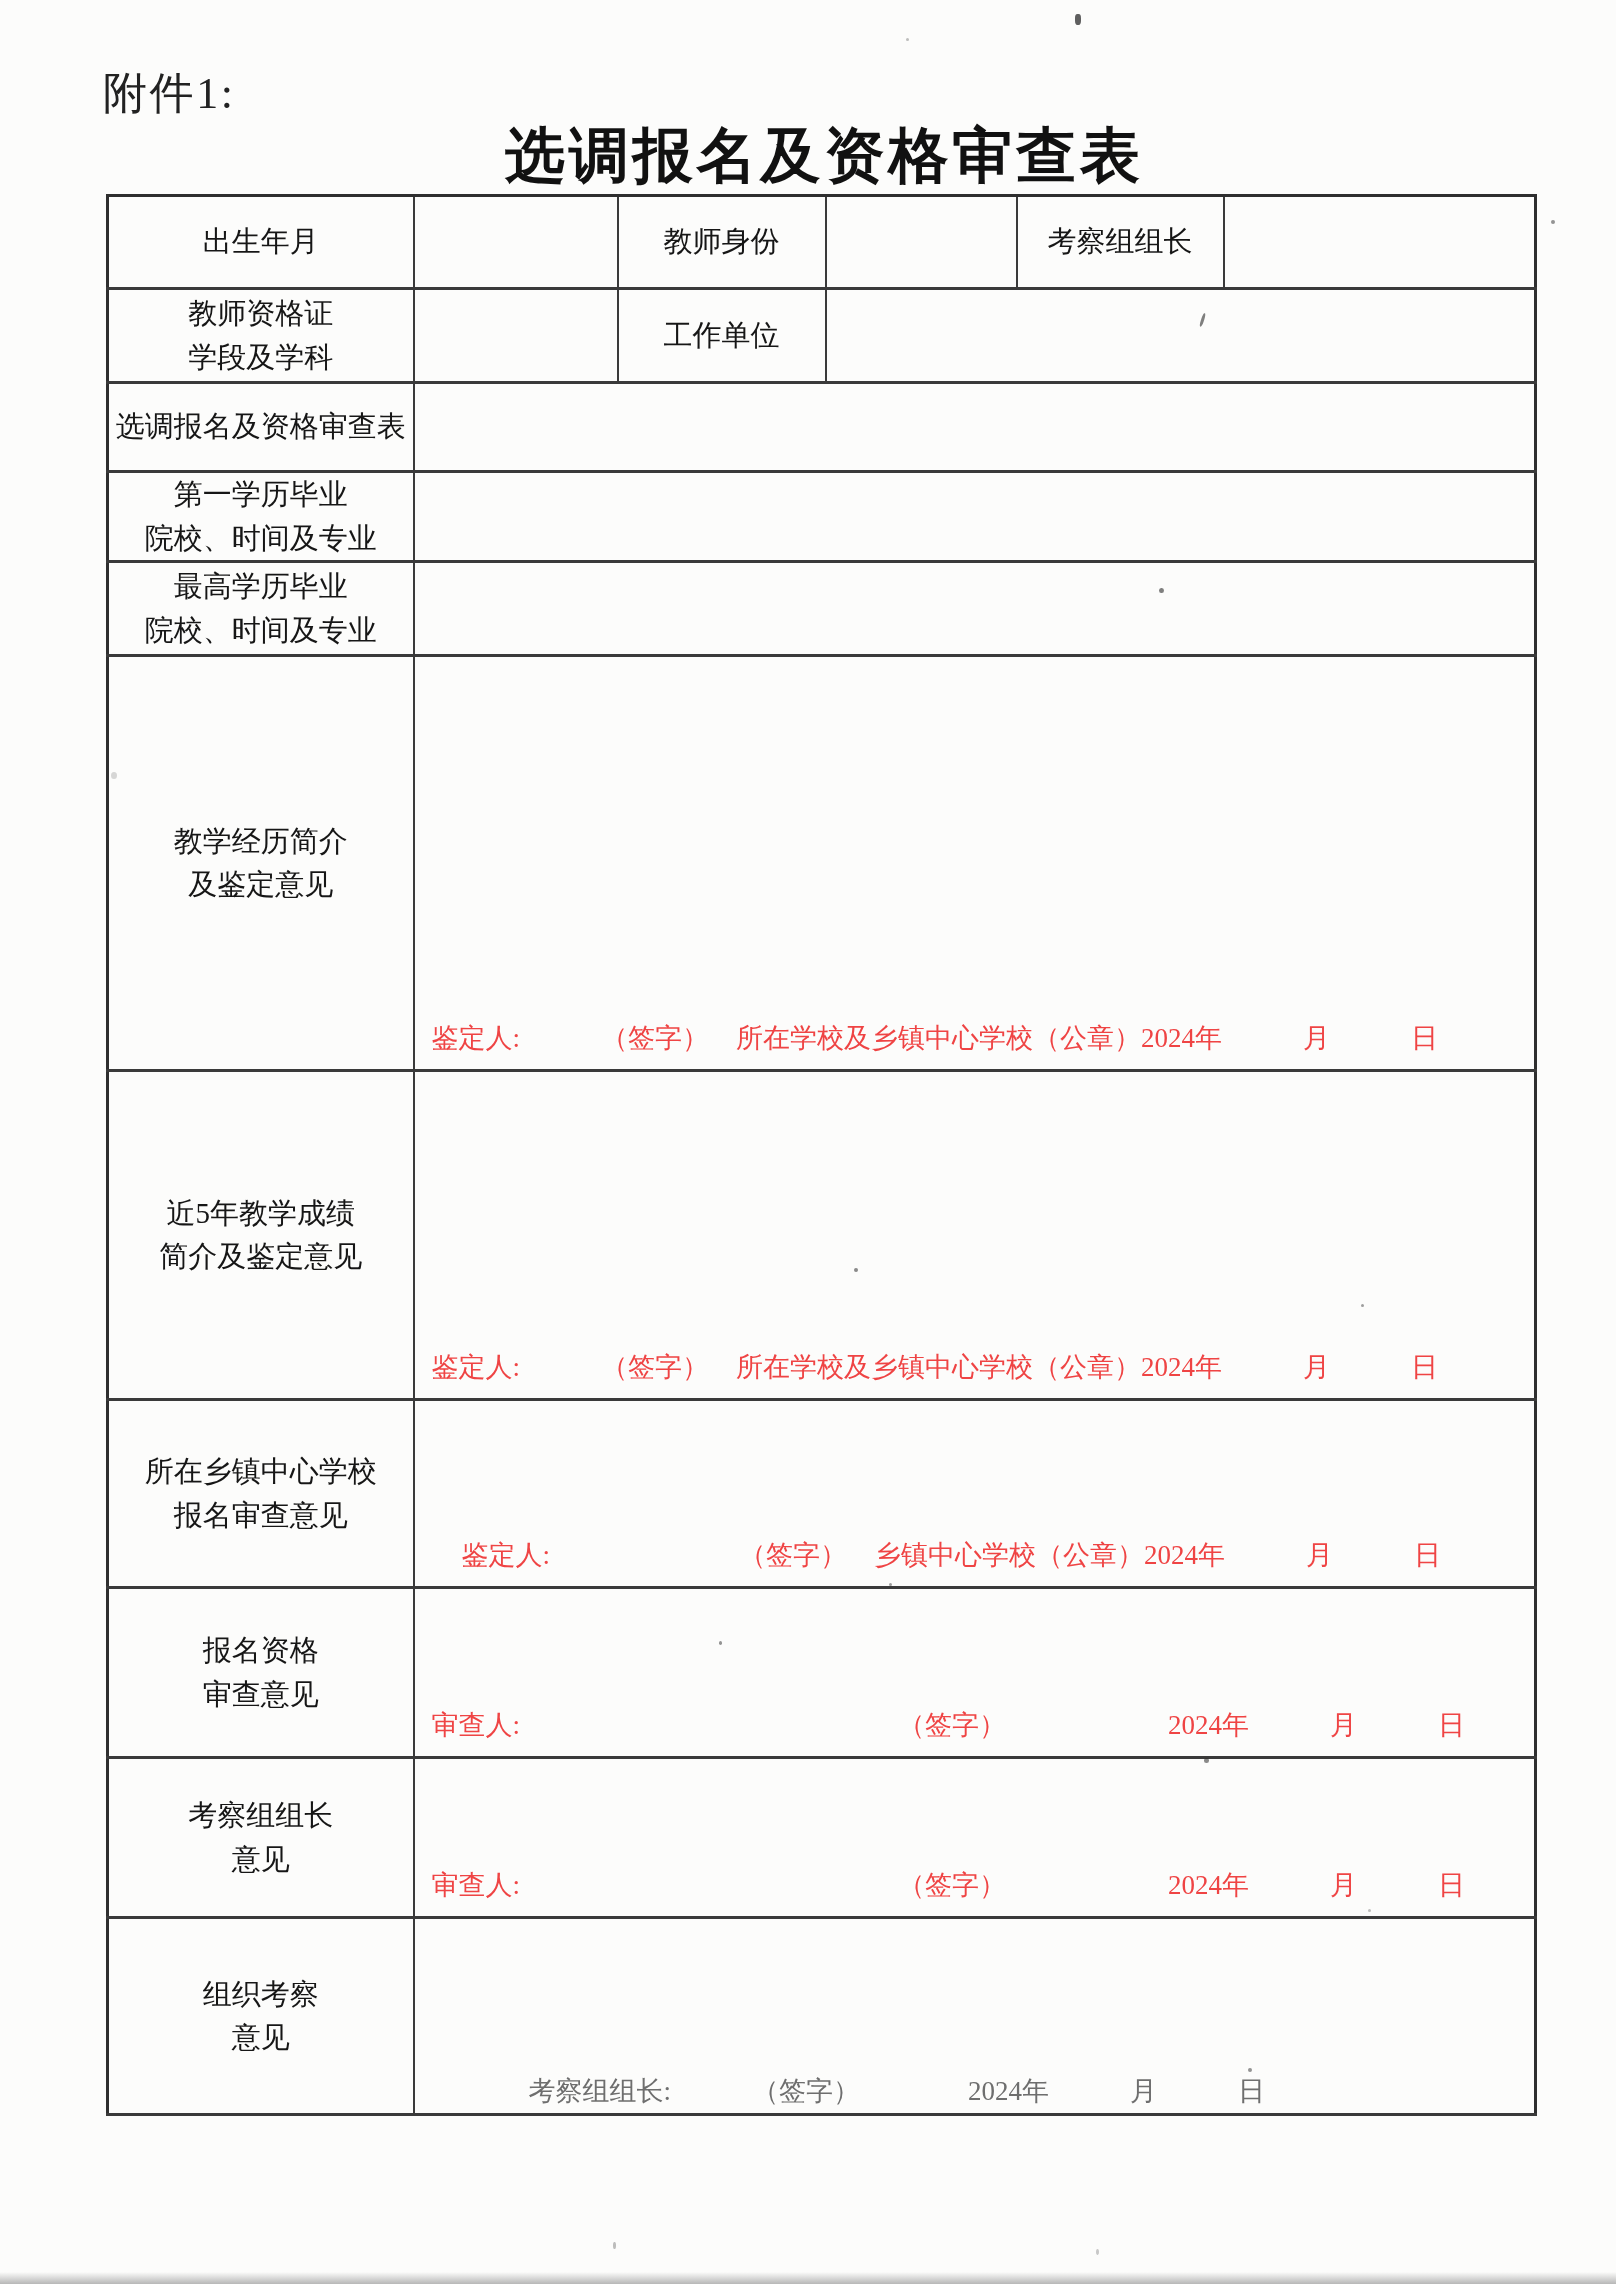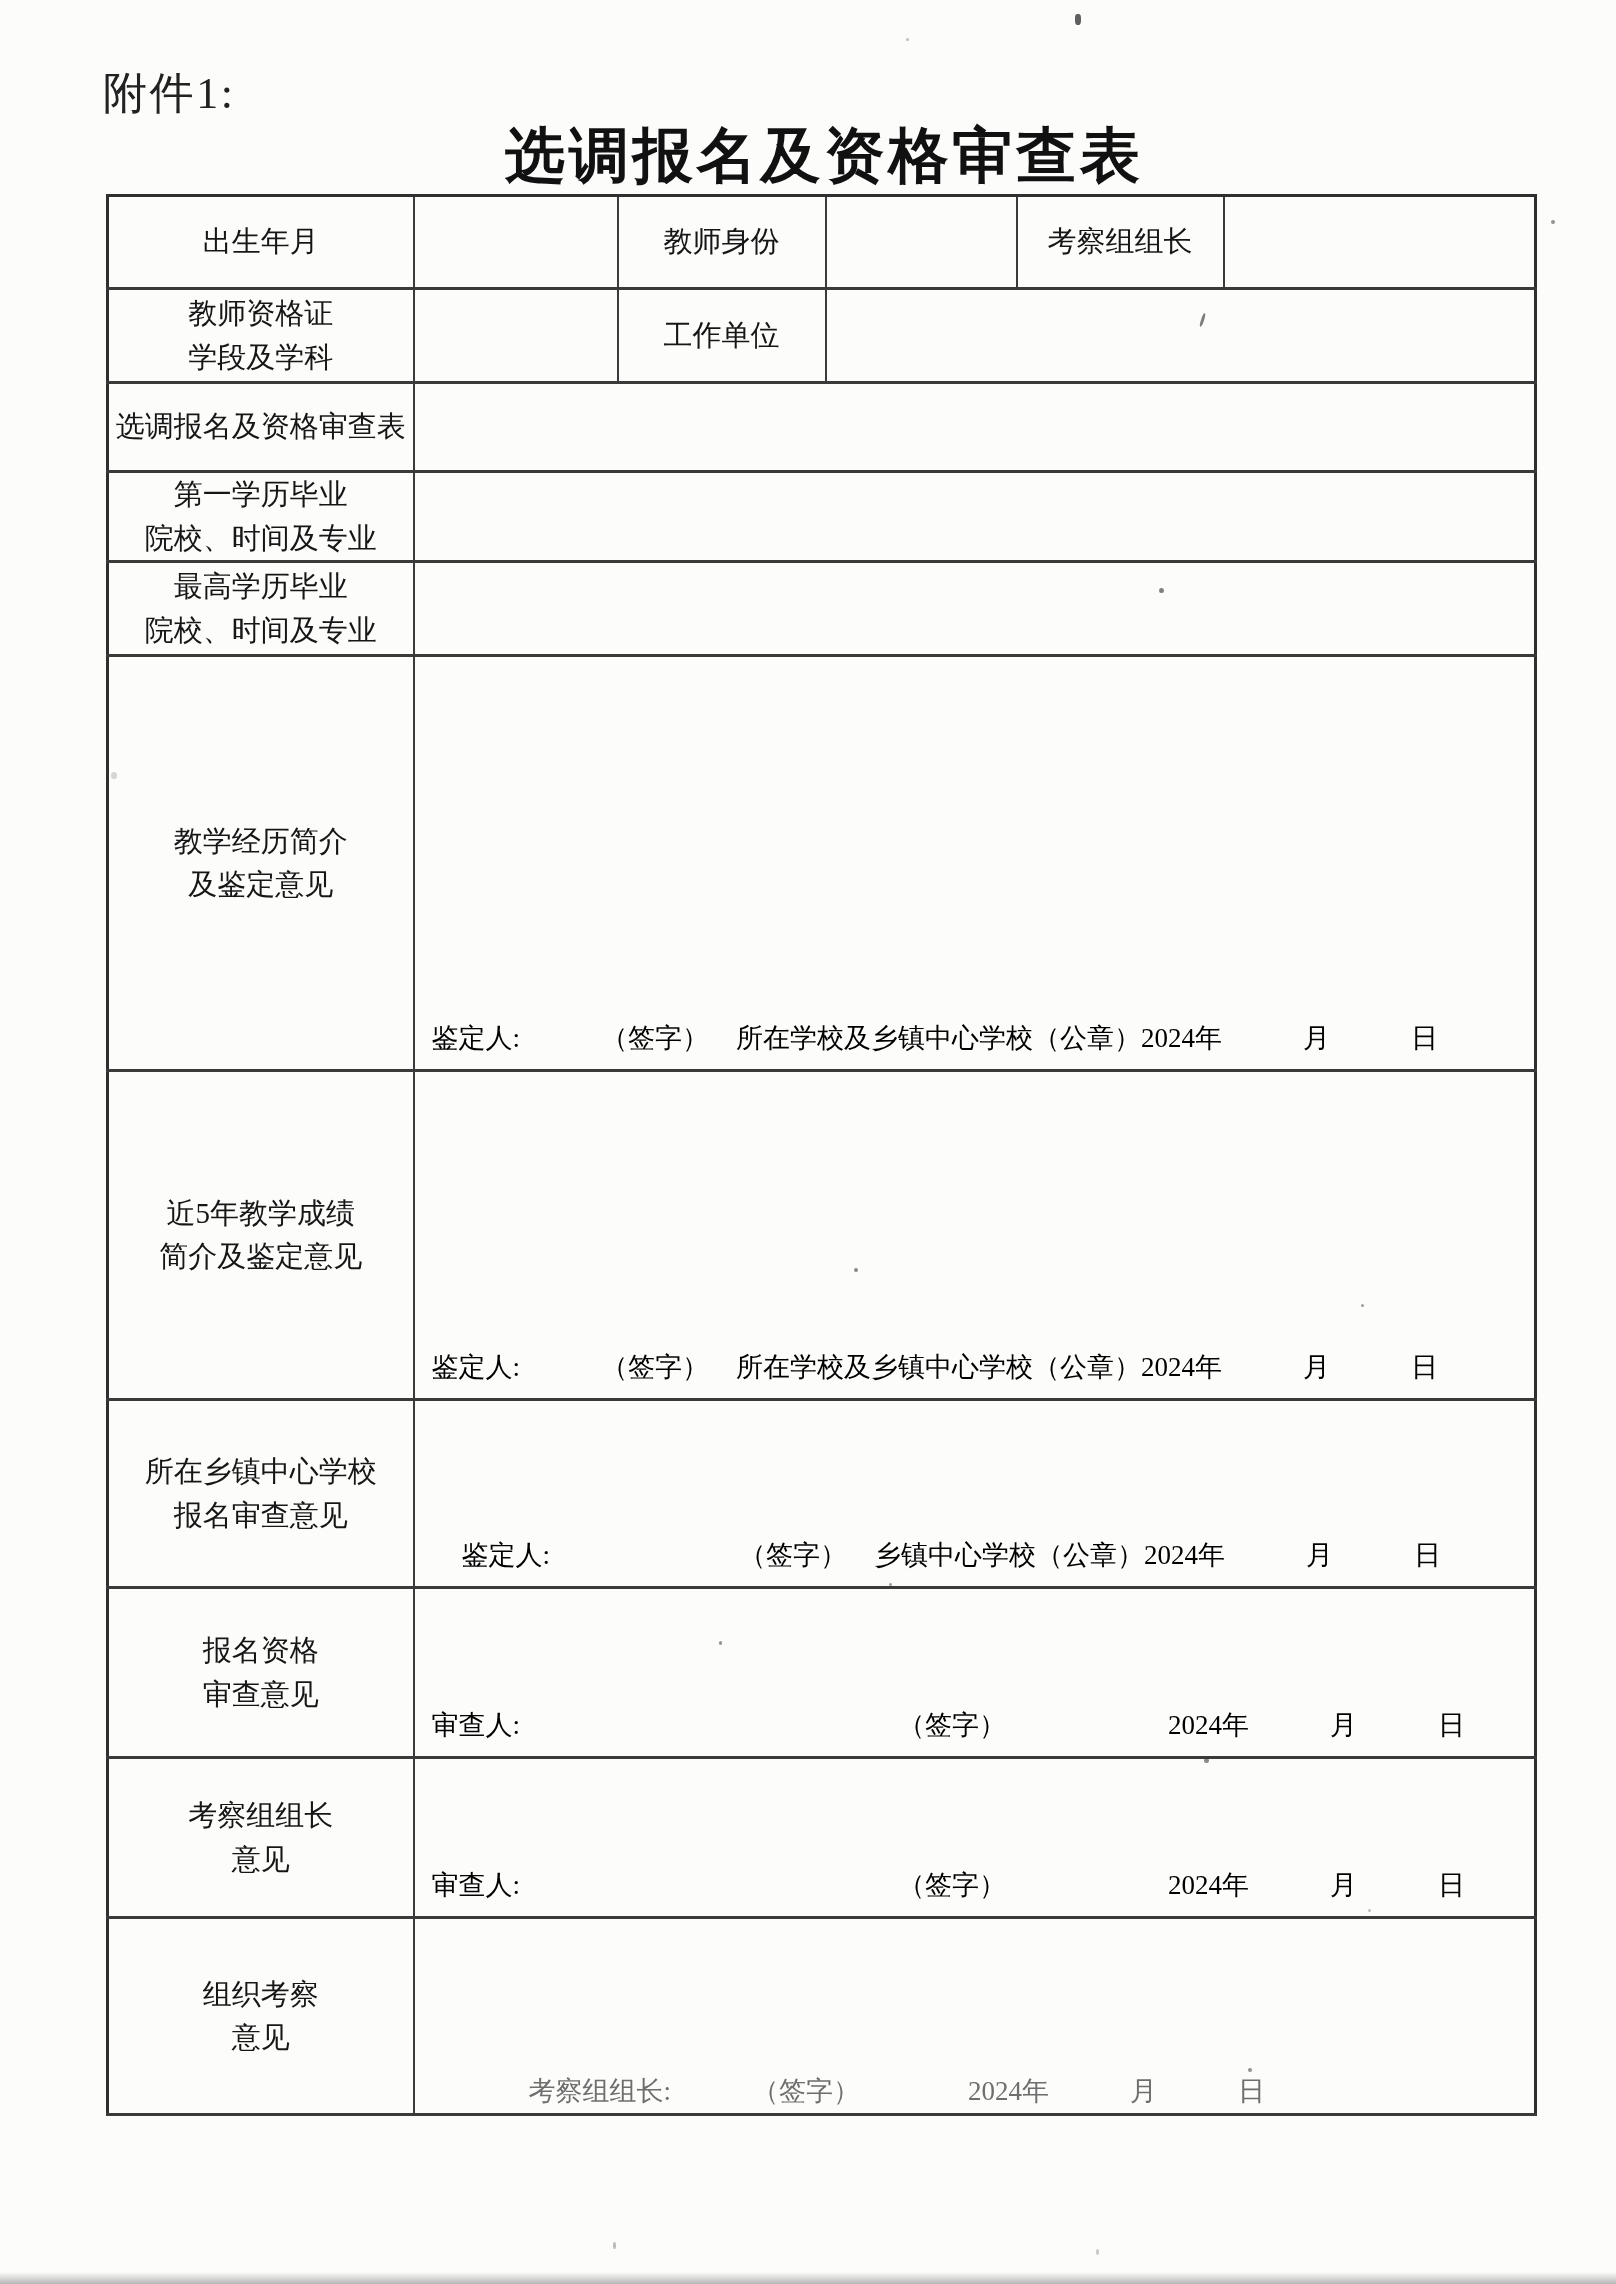--- a/index.html
+++ b/index.html
@@ -36,21 +36,21 @@
     text-align:center;
     font-size:29px;line-height:1.5;
     white-space:pre-line;
     color:#161616;
   }
   td.val{background:transparent;}
   td.content{vertical-align:bottom;}
   .sig{
     font-size:27px;line-height:1.3;
     white-space:pre;
-    color:#000000;
+    color:#ef4444;
     padding:0 0 13px 17px;
   }
   .sig-m{padding-left:47px;}
   .sig-deep{padding-left:114px;padding-bottom:3.9px;color:#6e6e6e;}
   tr.r1 td{height:89px;}
   tr.r2 td{height:90px;}
   tr.r3 td{height:91px;}
   tr.r4 td{height:86px;}
   tr.r5 td{height:86px;}
   tr.r6 td{height:91px;}

